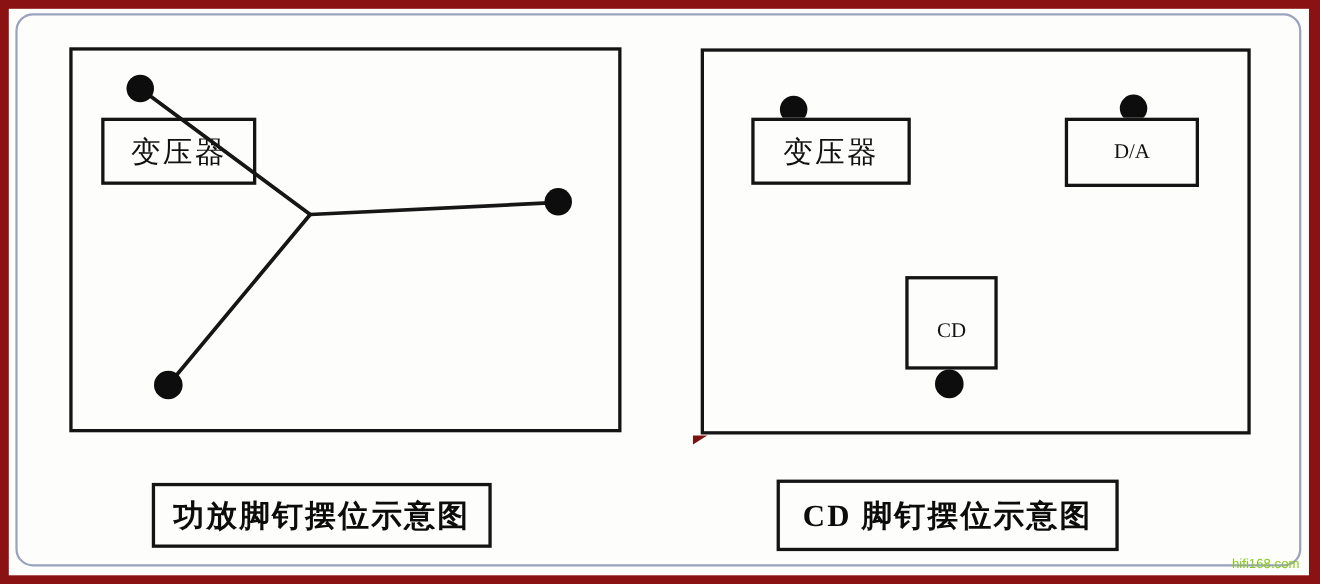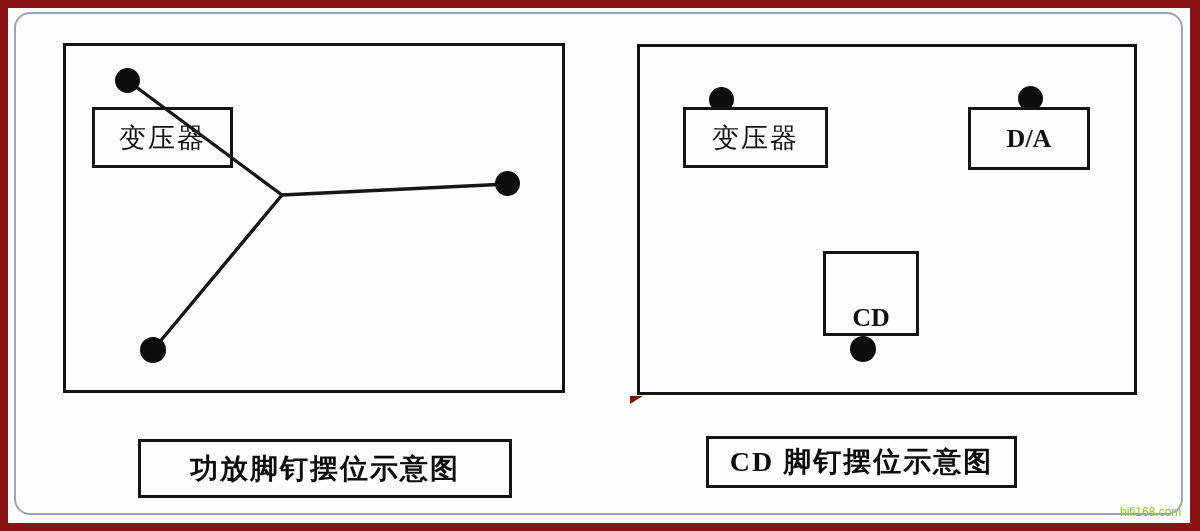--- a/index.html
+++ b/index.html
@@ -24,33 +24,33 @@
     border:3px solid #141414;box-sizing:border-box;padding-left:44px;
   }
   .amp-chassis{left:63px;top:43px;width:502px;height:350px;}
   .cd-chassis{left:637px;top:44px;width:500px;height:351px;}
   .labelbox{
     position:absolute;border:3px solid #141414;box-sizing:border-box;
     background:#fdfdfb;display:flex;align-items:center;justify-content:center;
     color:#111;
   }
   .cjk{font-size:27px;letter-spacing:2px;font-weight:500;}
-  .latin{font-size:26px;font-weight:700;}
+  .latin{font-size:19px;font-weight:400;}
   .dot{
     position:absolute;width:25px;height:25px;border-radius:50%;
     background:#0d0d0d;
   }
   .lines-svg{position:absolute;left:0;top:0;pointer-events:none;}
   .caption-box{
     position:absolute;border:3px solid #141414;box-sizing:border-box;
     background:#fdfdfb;display:flex;align-items:center;justify-content:center;
     color:#0c0c0c;font-size:28px;font-weight:600;letter-spacing:2px;
   }
-  .amp-caption{left:138px;top:439px;width:374px;height:59px;}
-  .cd-caption{left:706px;top:436px;width:311px;height:52px;}
+  .amp-caption{left:138px;top:439px;width:309px;height:59px;}
+  .cd-caption{left:706px;top:436px;width:311px;height:65px;}
   .red-mark{
     position:absolute;left:630px;top:396px;width:0;height:0;
     border-top:8px solid #7c1210;border-right:13px solid transparent;
   }
   .watermark{
     position:absolute;left:1120px;top:505px;
     font-family:Liberation Sans, sans-serif;
     font-size:12px;color:#84cc16;z-index:5;letter-spacing:0;
   }
 </style>
@@ -88,21 +88,21 @@
   <div class="dot" style="left:378px;top:39px;"></div>
 
   <div class="labelbox cjk" style="left:43px;top:60px;width:145px;height:61px;">
     <span>变压器</span>
   </div>
 
   <div class="labelbox latin" style="left:328px;top:60px;width:122px;height:63px;">
     <span>D/A</span>
   </div>
 
-  <div class="labelbox latin" style="left:183px;top:204px;width:96px;height:85px;align-items:flex-end;">
+  <div class="labelbox latin" style="left:183px;top:204px;width:84px;height:85px;align-items:center;">
     <span style="margin-top:14px;">CD</span>
   </div>
 
   <div class="dot" style="left:210px;top:289px;width:26px;height:26px;"></div>
 </div>
 
 <div class="red-mark"></div>
 
 <div class="caption-box cd-caption">
   <span>CD 脚钉摆位示意图</span>

